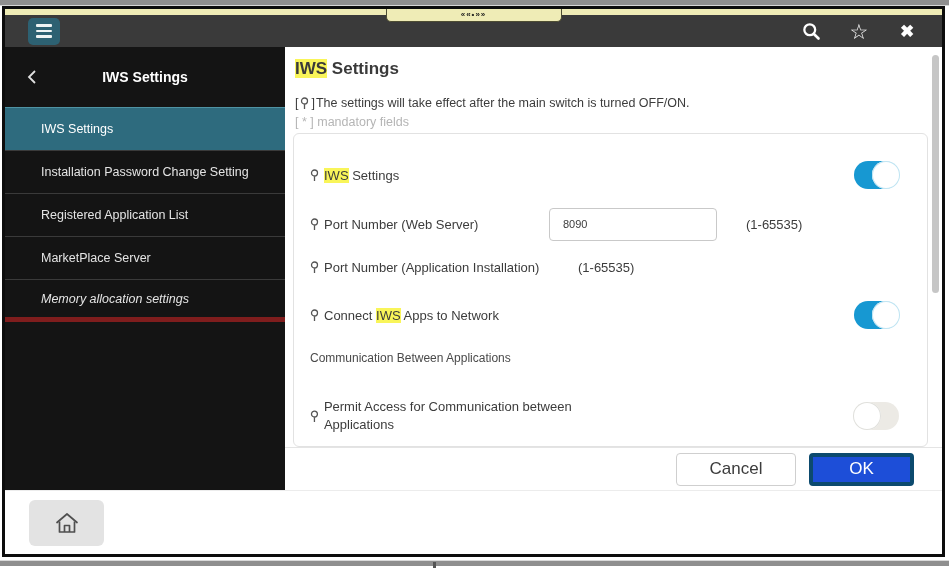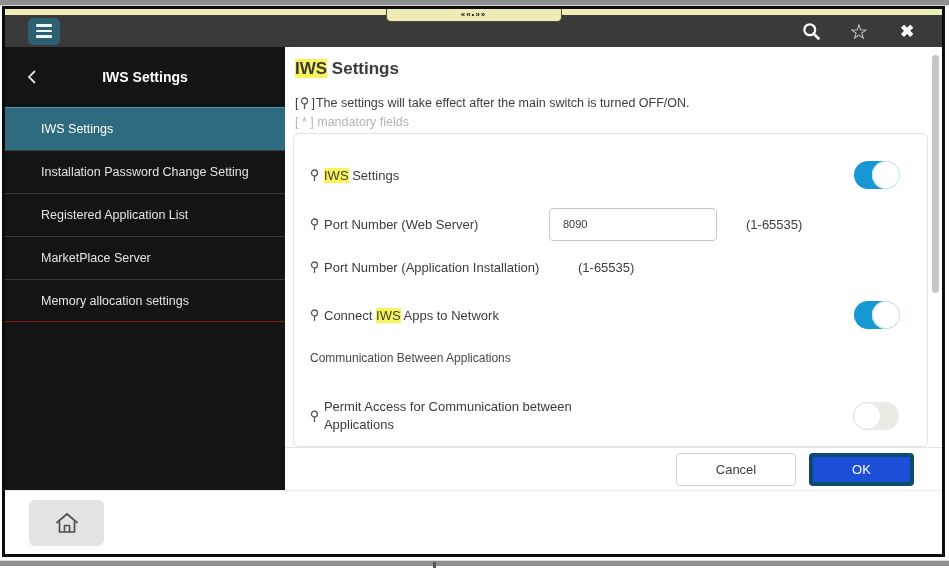--- a/index.html
+++ b/index.html
@@ -33,21 +33,21 @@
   .body-row { flex:1 1 auto; display:flex; min-height:0; }
 
   
   .sidebar { width:280px; background:#141414; color:#e4e4e4; display:flex; flex-direction:column; flex:0 0 auto; }
   .sb-header { height:60px; position:relative; display:flex; align-items:center; justify-content:center; }
   .sb-back { position:absolute; left:18px; top:50%; transform:translateY(-50%); width:18px; height:18px;
     display:flex; align-items:center; justify-content:center; cursor:pointer; }
   .sb-title { font-size:14px; font-weight:bold; color:#fff; }
   .sb-item { height:43px; display:flex; align-items:center; padding-left:36px; font-size:12.5px;
     border-top:1px solid #3a3a3a; cursor:pointer; color:#e4e4e4; }
-  .sb-item:last-child { border-bottom:1px solid #7f1d1d; }
+  .sb-item:last-child { border-bottom:5px solid #7f1d1d;font-style:italic; }
   .sb-item.selected { background:#2e6b7e; border-top:1px solid #4f93a3; color:#fff; }
 
   
   .main { flex:1 1 auto; background:#ffffff; position:relative; overflow:hidden; }
   .page-title { position:absolute; left:10px; top:12px; font-size:17px; font-weight:bold; color:#3a3a3a; }
   .hl { background:#f9f559; }
   .note1 { position:absolute; left:10px; top:49px; font-size:12.5px; color:#3c3c3c; display:flex; align-items:center; gap:1px; }
   .note2 { position:absolute; left:10px; top:68px; font-size:12.5px; color:#b5b5b5; }
   .pw-icon { display:inline-block; margin:0 1px; }
 
@@ -72,21 +72,21 @@
   .toggle { width:45px; height:28px; border-radius:14px; position:relative; flex:0 0 auto; cursor:pointer; }
   .toggle .knob { position:absolute; top:0; width:28px; height:28px; border-radius:50%; background:#fff; }
   .toggle.on { background:#1798d2; }
   .toggle.on .knob { right:-1px; box-shadow:inset 0 0 0 1px #bfe4f2; }
   .toggle.off { background:#eceae5; }
   .toggle.off .knob { left:-1px; box-shadow:inset 0 0 0 1px #e0e0dc; }
 
   
   .footer { position:absolute; left:0; right:0; bottom:0; height:43px; background:#fff; border-top:1px solid #e4e4e4;
     display:flex; align-items:center; justify-content:flex-end; gap:13px; padding-right:28px; z-index:3; }
-  .btn { height:33px; border-radius:4px; font-size:13px; display:flex; align-items:center; justify-content:center; cursor:pointer; }
+  .btn { height:33px; border-radius:4px; font-size:17px; display:flex; align-items:center; justify-content:center; cursor:pointer; }
   .btn-cancel { width:120px; background:#fff; border:1px solid #cfcfcf; color:#3c3c3c; }
   .btn-ok { width:105px; background:#1d4ed8; border:4px solid #0c4a6e; color:#fff; }
 
   .scroll-thumb { position:absolute; right:3px; top:8px; width:7px; height:238px; background:#c6c6c6; border-radius:4px; cursor:pointer; }
 
   
   .bottom-bar { height:64px; background:#ffffff; border-top:1px solid #ececec; flex:0 0 auto; position:relative; }
   .home-btn { position:absolute; left:24px; top:9px; width:75px; height:46px; background:#e3e3e3; border-radius:6px;
     display:flex; align-items:center; justify-content:center; cursor:pointer; }
 </style>

